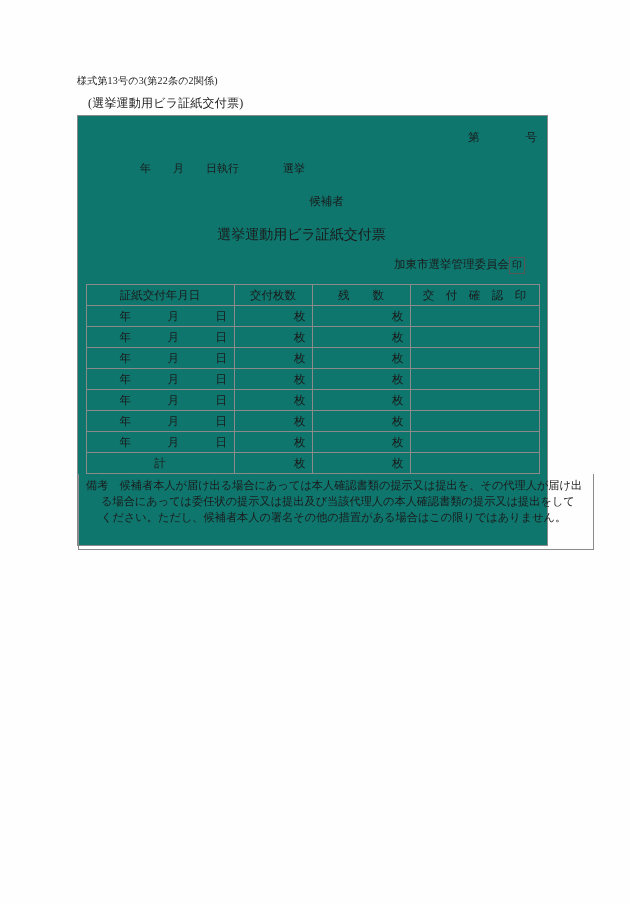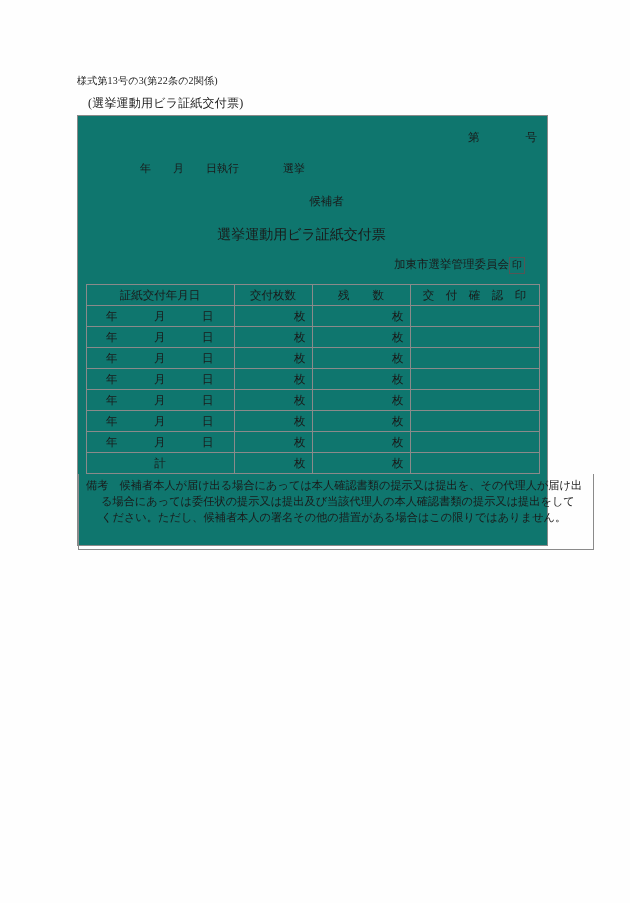--- a/index.html
+++ b/index.html
@@ -130,21 +130,21 @@
     padding: 0 6px;
     box-sizing: border-box;
     white-space: pre;
   }
   col.c-date   { width: 148px; }
   col.c-issued { width: 78px; }
   col.c-remain { width: 98px; }
   col.c-seal   { width: 129px; }
 
   table.grid th { text-align: center; }
-  td.date-cell  { text-align: center; letter-spacing: 0.5px; }
+  td.date-cell  { text-align: right; letter-spacing: 0.5px; }
   td.total-cell { text-align: center; }
   td.unit-cell  { text-align: right; padding-right: 8px; }
   td.seal-cell  { }
 
   
   .remarks {
     width: 516px;
     margin: 0 auto;
     border: 1px solid #8a8a8a;
     border-top: none;

